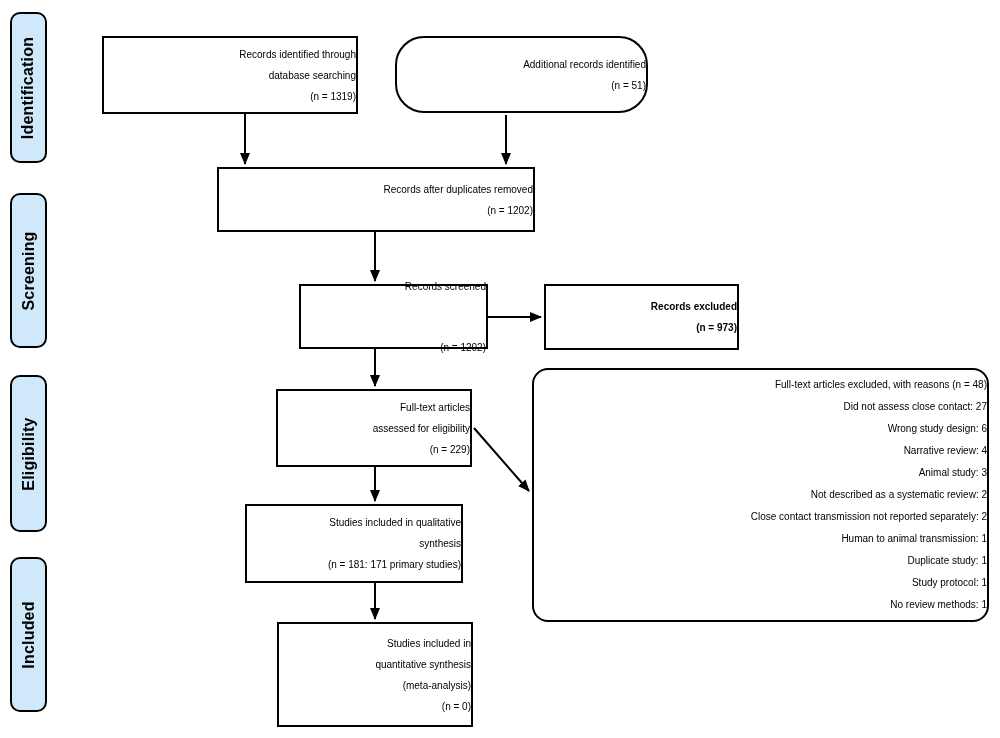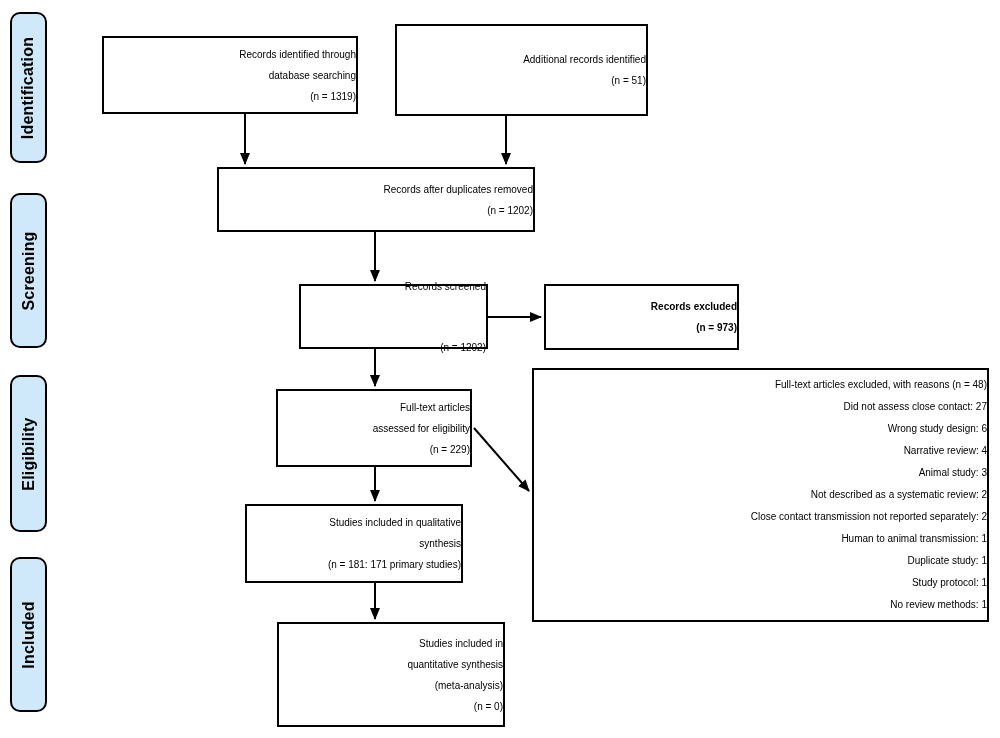--- a/index.html
+++ b/index.html
@@ -96,21 +96,21 @@
     <line x1="375" y1="467" x2="375" y2="501" stroke="#000000" stroke-width="2" marker-end="url(#ah)"></line>
     <line x1="375" y1="583" x2="375" y2="619" stroke="#000000" stroke-width="2" marker-end="url(#ah)"></line>
   </svg>
 
   <div class="flow-box" style="left:102px; top:36px; width:256px; height:78px;">
     <div>Records identified through</div>
     <div>database searching</div>
     <div>(n = 1319)</div>
   </div>
 
-  <div class="flow-box" style="left:395px; top:24px; width:253px; height:92px;">
+  <div class="flow-box" style="left:395px; top:36px; width:253px; height:77px;border-radius:29px;">
     <div>Additional records identified</div>
     <div>(n = 51)</div>
   </div>
 
   <div class="flow-box" style="left:217px; top:167px; width:318px; height:65px;">
     <div>Records after duplicates removed</div>
     <div>(n = 1202)</div>
   </div>
 
   <div class="flow-box" style="left:299px; top:284px; width:189px; height:65px;gap:40px;">
@@ -122,40 +122,40 @@
     <div>Records excluded</div>
     <div>(n = 973)</div>
   </div>
 
   <div class="flow-box" style="left:276px; top:389px; width:196px; height:78px;">
     <div>Full-text articles</div>
     <div>assessed for eligibility</div>
     <div>(n = 229)</div>
   </div>
 
-  <div class="flow-box reasons" style="left:532px; top:368px; width:457px; height:254px;">
+  <div class="flow-box reasons" style="left:532px; top:368px; width:457px; height:254px;border-radius:16px;">
     <div>Full-text articles excluded, with reasons (n = 48)</div>
     <div>Did not assess close contact: 27</div>
     <div>Wrong study design: 6</div>
     <div>Narrative review: 4</div>
     <div>Animal study: 3</div>
     <div>Not described as a systematic review: 2</div>
     <div>Close contact transmission not reported separately: 2</div>
     <div>Human to animal transmission: 1</div>
     <div>Duplicate study: 1</div>
     <div>Study protocol: 1</div>
     <div>No review methods: 1</div>
   </div>
 
   <div class="flow-box" style="left:245px; top:504px; width:218px; height:79px;">
     <div>Studies included in qualitative</div>
     <div>synthesis</div>
     <div>(n = 181: 171 primary studies)</div>
   </div>
 
-  <div class="flow-box" style="left:277px; top:622px; width:228px; height:105px;">
+  <div class="flow-box" style="left:277px; top:622px; width:196px; height:105px;">
     <div>Studies included in</div>
     <div>quantitative synthesis</div>
     <div>(meta-analysis)</div>
     <div>(n = 0)</div>
   </div>
 
 </div>
 
 </body></html>

